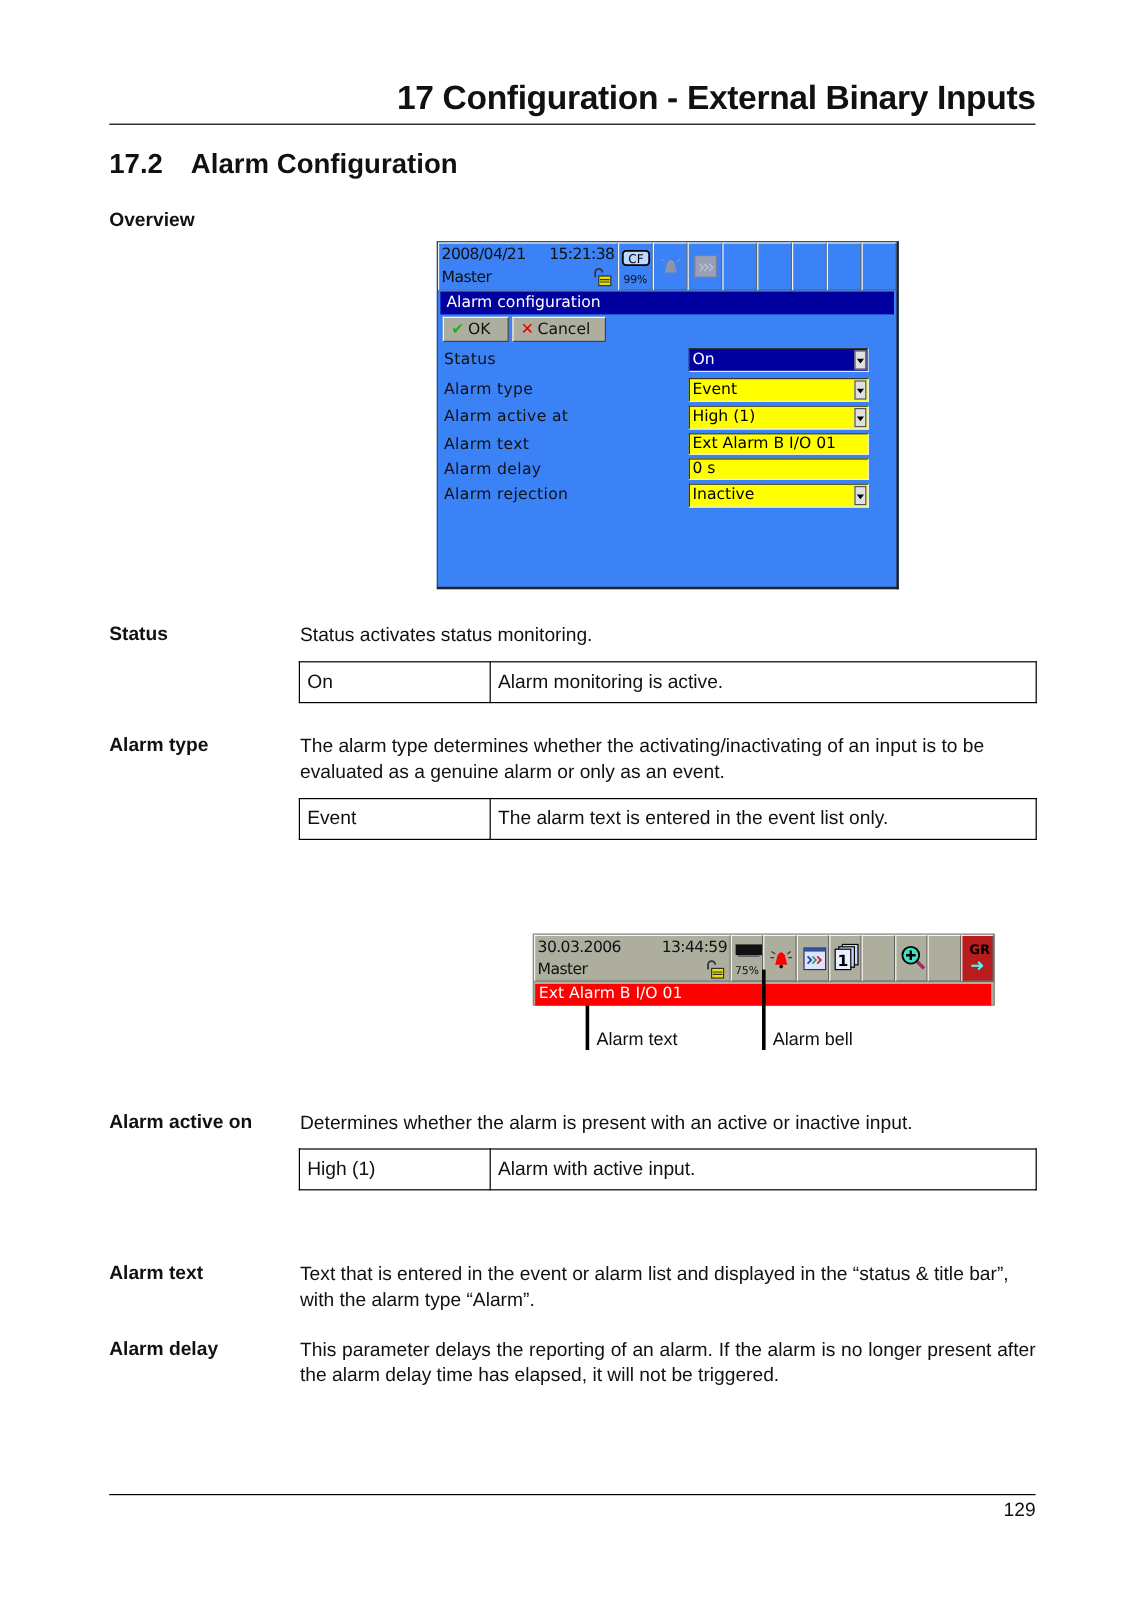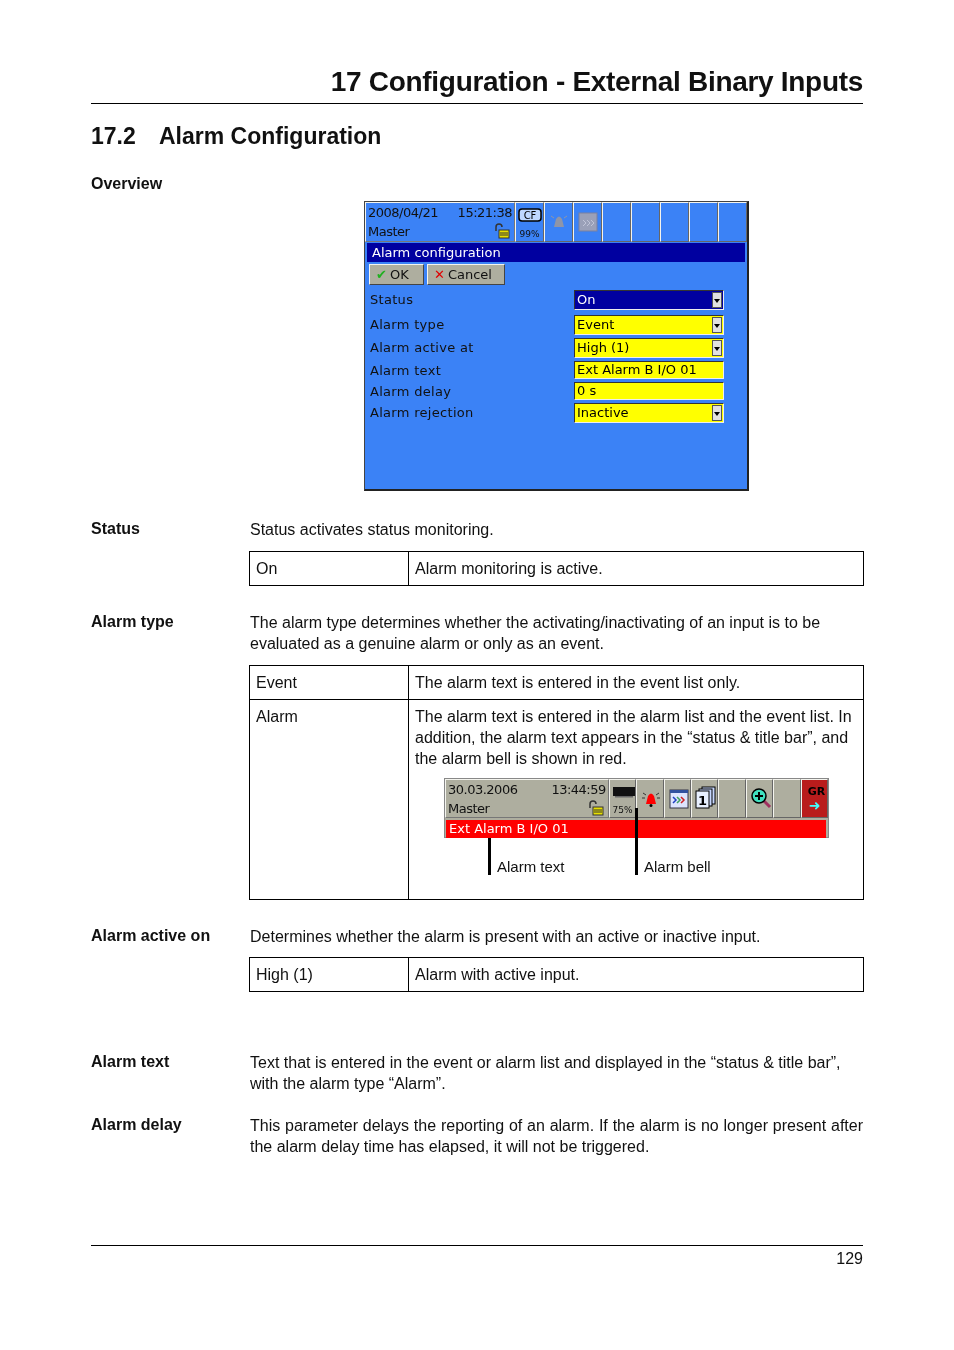--- a/index.html
+++ b/index.html
@@ -175,26 +175,20 @@
   </table>
 
 <div class="term" style="top:613px;">Alarm type</div>
 <div class="desc" style="top:612px;">The alarm type determines whether the activating/inactivating of an input is to be evaluated as a genuine alarm or only as an event.</div>
 <table class="opt" style="top:665px;">
   <tbody>
       <tr>
     <td class="k">Event</td>
     <td>The alarm text is entered in the event list only.</td>
   </tr>
-  <tr style="height:200px;">
-    <td class="k">Alarm</td>
-    <td>
-      <div>The alarm text is entered in the alarm list and the event list. In addition, the alarm text appears in the “status &amp; title bar”, and the alarm bell is shown in red.</div>
-    </td>
-  </tr>
 </tbody>
   </table>
 
 <div class="dev2">
   <div class="dev-status" style="height:39px;">
     <div class="dev-clock">
       <span class="date">30.03.2006</span>
       <span class="time">13:44:59</span>
       <span class="user">Master</span>
       <svg class="lock" viewBox="0 0 16 16">

